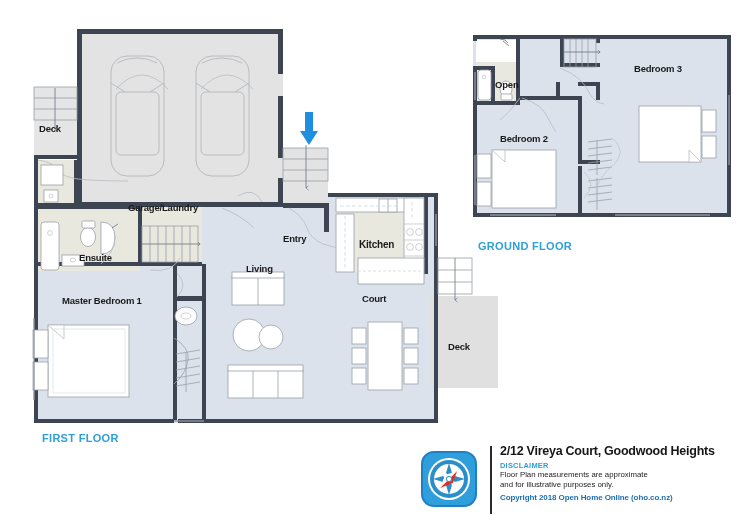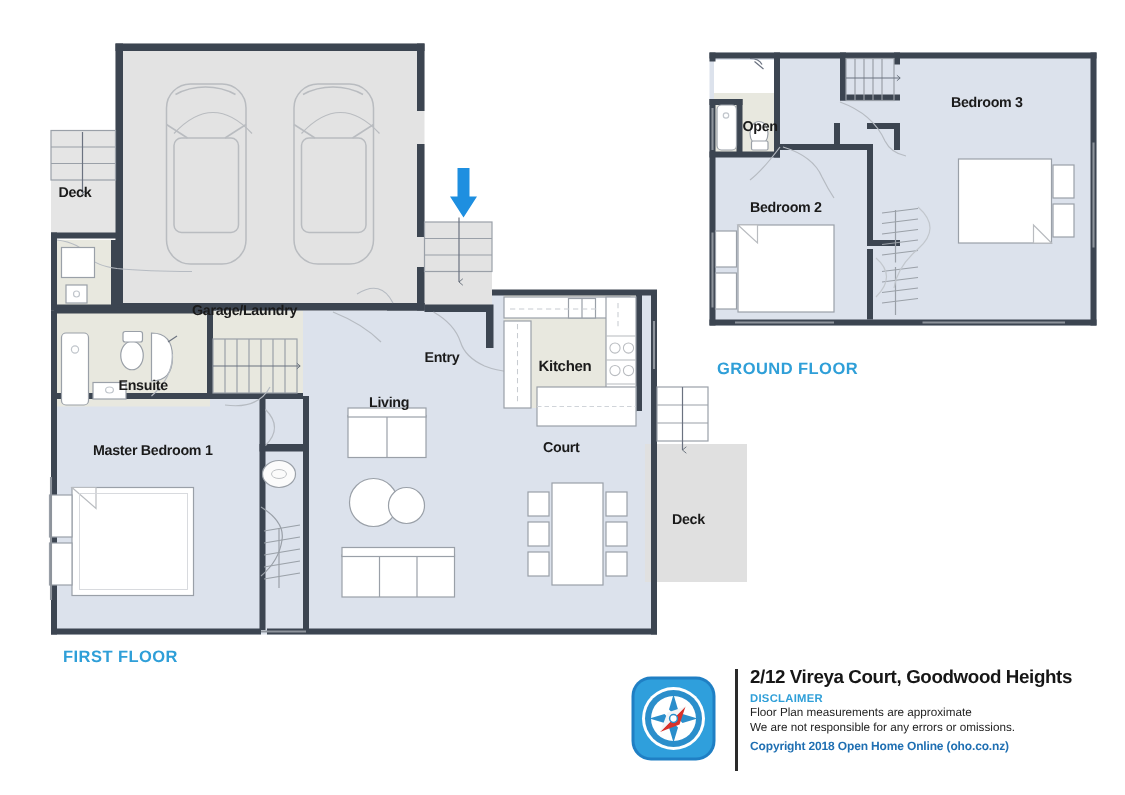--- a/index.html
+++ b/index.html
@@ -466,18 +466,18 @@
       </g>
       <path d="M20,38 L37,21 L33,33 Z" fill="#d9322b"></path>
       <path d="M20,38 L37,21 L25,25 Z" fill="#f3f5f7"></path>
       <circle cx="29" cy="29" r="2.6" fill="#ffffff" stroke="#2b8ecb" stroke-width="1"></circle>
     </svg>
     <div class="rule"></div>
     <div class="txt">
       <div class="addr">2/12 Vireya Court, Goodwood Heights</div>
       <div class="disc-h">DISCLAIMER</div>
       <div class="disc-l">Floor Plan measurements are approximate</div>
-      <div class="disc-l">We are not responsible for any errors or omissions.</div>
+      <div class="disc-l">and for illustrative purposes only.</div>
       <div class="copy">Copyright  2018 Open Home Online (oho.co.nz)</div>
     </div>
   </div>
 
 </div>
 
 </body></html>

